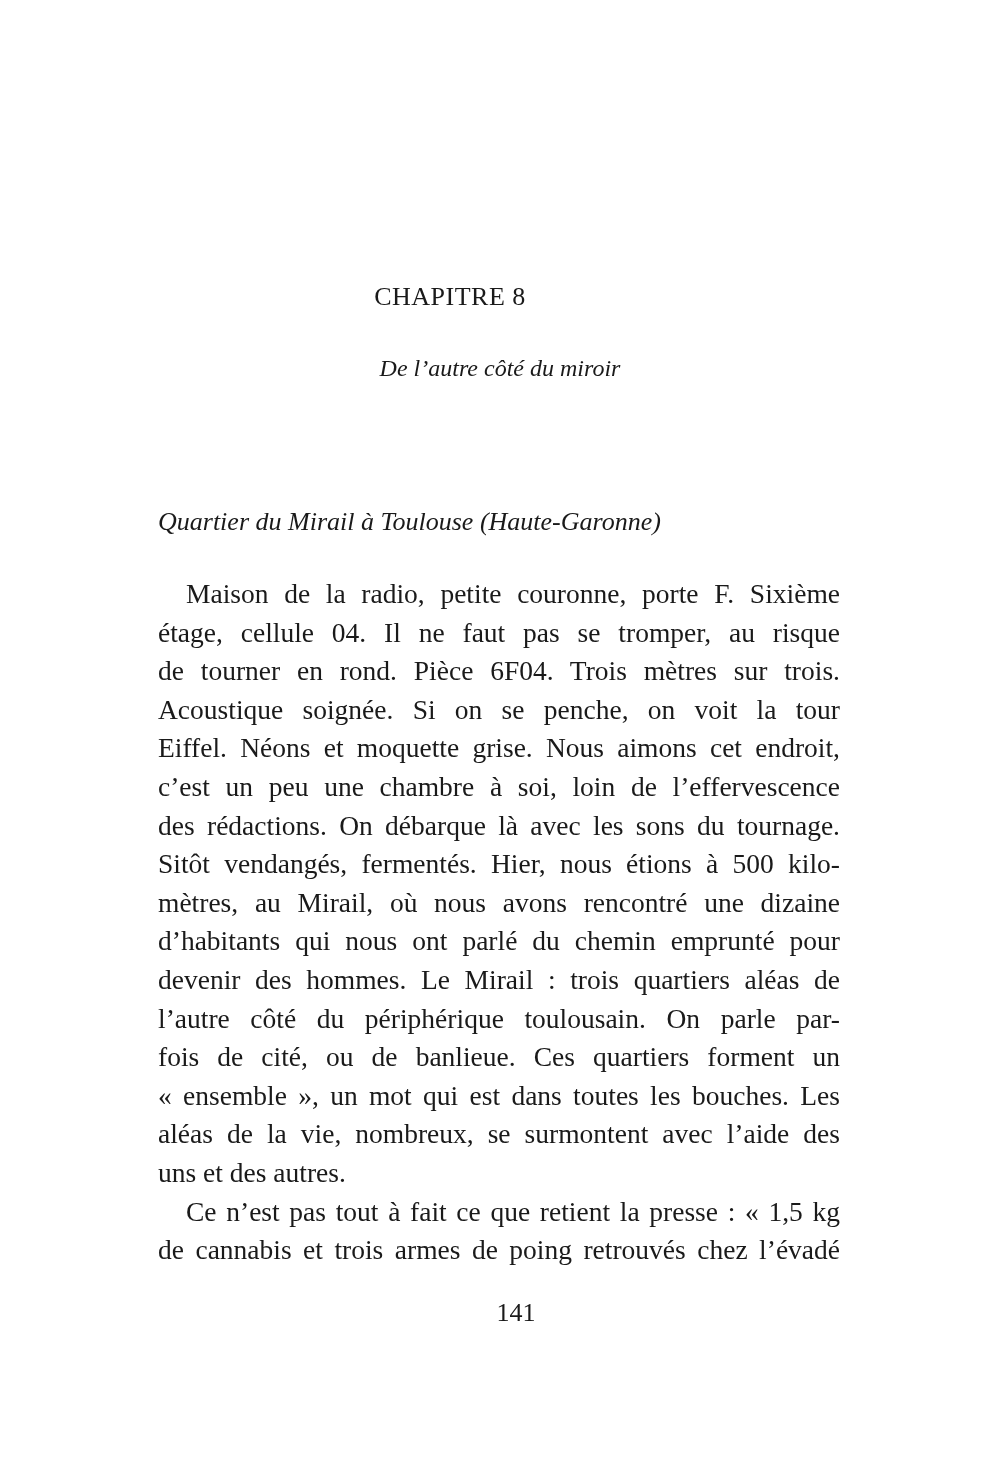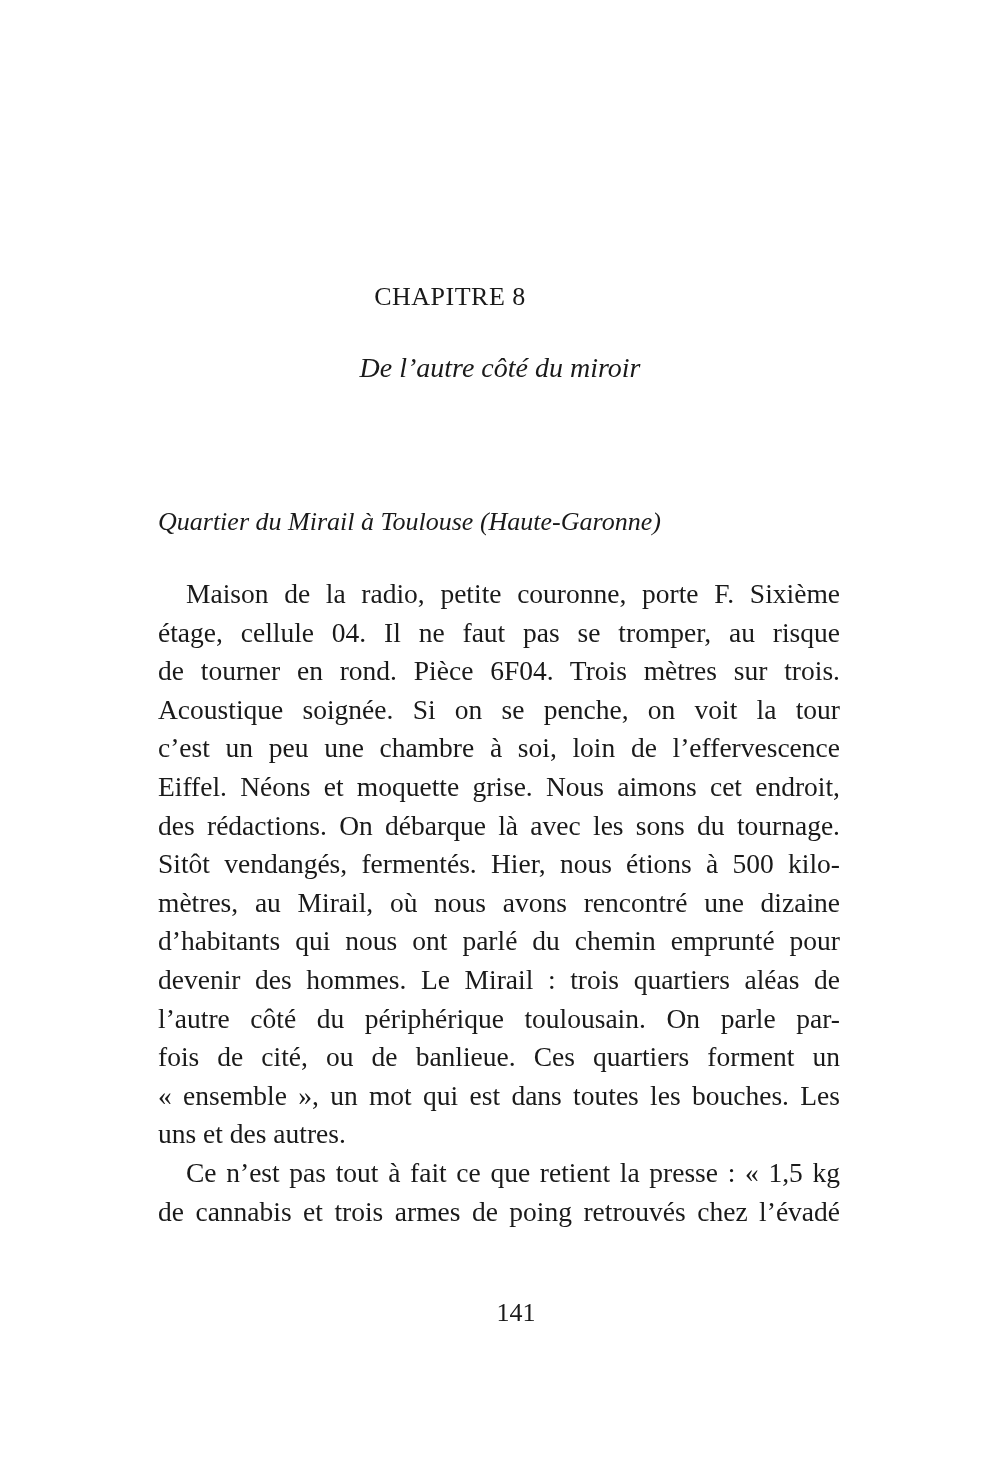--- a/index.html
+++ b/index.html
@@ -30,21 +30,21 @@
       font-size: 26px;
       letter-spacing: 0.5px;
       line-height: 34px;
     }
     .chapter-title {
       position: absolute;
       top: 345px;
       left: 0;
       width: 1000px;
       text-align: center;
-      font-size: 28px;
+      font-size: 24px;
       font-style: italic;
       line-height: 46px;
     }
     .epigraph {
       position: absolute;
       top: 505px;
       left: 158px;
       width: 682px;
       text-align: left;
       font-size: 26px;
@@ -93,30 +93,31 @@
   <div class="chapter-title">De l’autre côté du miroir</div>
 
   <div class="epigraph">Quartier du Mirail à Toulouse (Haute-Garonne)</div>
 
   <div class="body-text">
     <div>
       <span class="line indent">Maison de la radio, petite couronne, porte F. Sixième</span>
       <span class="line">étage, cellule 04. Il ne faut pas se tromper, au risque</span>
       <span class="line">de tourner en rond. Pièce 6F04. Trois mètres sur trois.</span>
       <span class="line">Acoustique soignée. Si on se penche, on voit la tour</span>
+      <span class="line">Eiffel. Néons et moquette grise. Nous aimons cet endroit,</span>
       <span class="line">c’est un peu une chambre à soi, loin de l’effervescence</span>
-      <span class="line">Eiffel. Néons et moquette grise. Nous aimons cet endroit,</span>
       <span class="line">des rédactions. On débarque là avec les sons du tournage.</span>
       <span class="line">Sitôt vendangés, fermentés. Hier, nous étions à 500 kilo-</span>
       <span class="line">mètres, au Mirail, où nous avons rencontré une dizaine</span>
       <span class="line">d’habitants qui nous ont parlé du chemin emprunté pour</span>
       <span class="line">devenir des hommes. Le Mirail : trois quartiers aléas de</span>
       <span class="line">l’autre côté du périphérique toulousain. On parle par-</span>
       <span class="line">fois de cité, ou de banlieue. Ces quartiers forment un</span>
       <span class="line">« ensemble », un mot qui est dans toutes les bouches. Les</span>
+      <span class="line">aléas de la vie, nombreux, se surmontent avec l’aide des</span>
       <span class="line last">uns et des autres.</span>
     </div>
     <div>
       <span class="line indent">Ce n’est pas tout à fait ce que retient la presse : « 1,5 kg</span>
       <span class="line">de cannabis et trois armes de poing retrouvés chez l’évadé</span>
     </div>
   </div>
 
   <div class="page-number">141</div>
 

